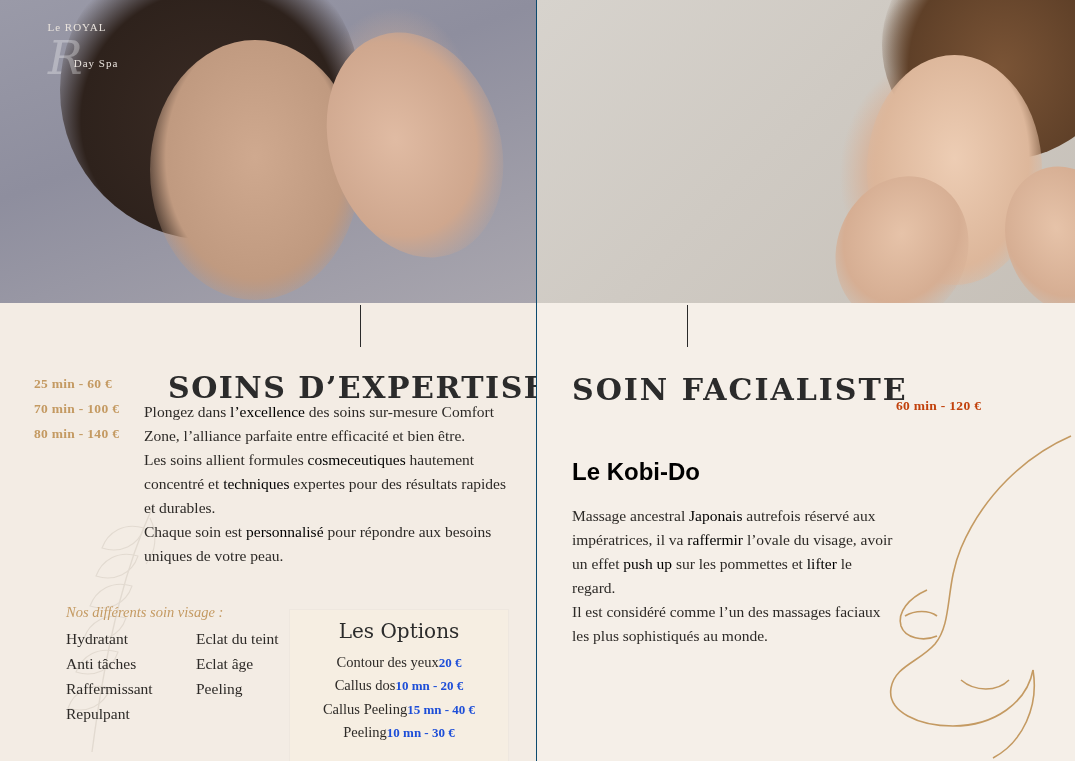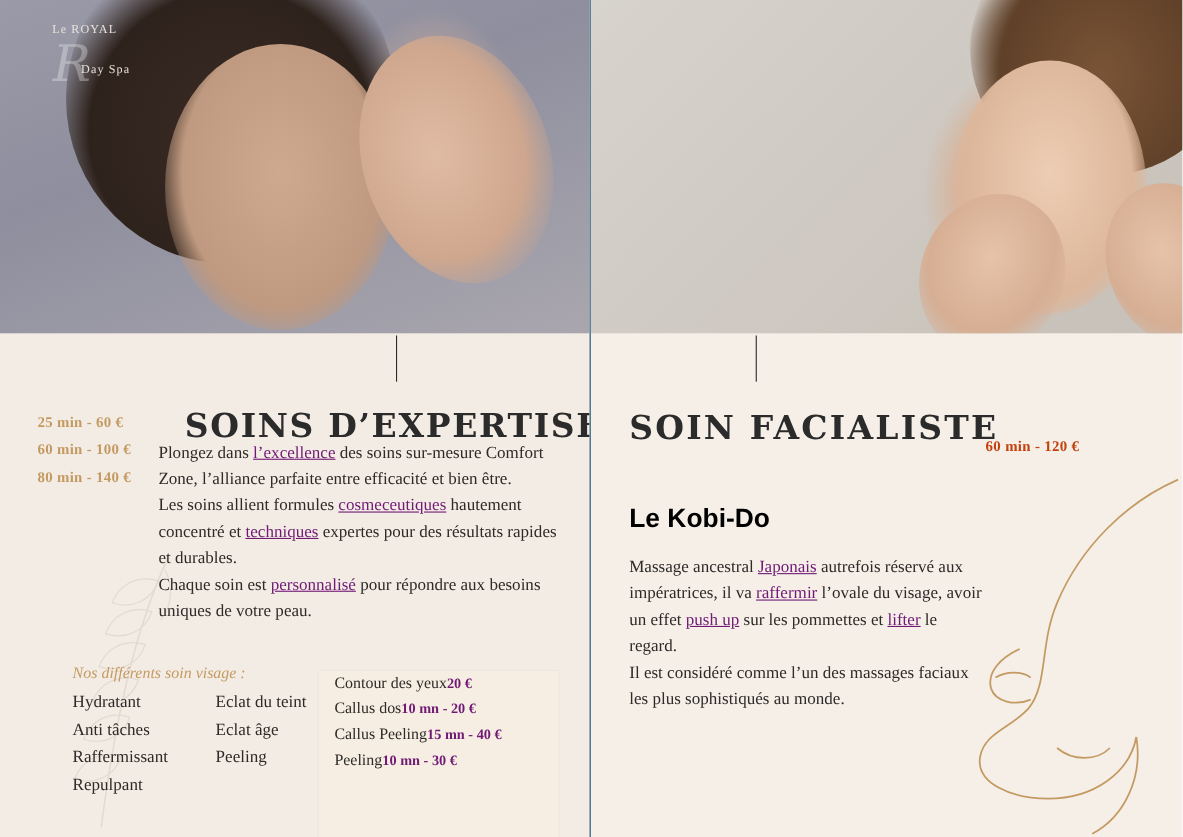--- a/index.html
+++ b/index.html
@@ -162,21 +162,21 @@
 
   .body-left {
     position: absolute;
     left: 144px;
     top: 400px;
     width: 372px;
     font-size: 15.5px;
     line-height: 1.55;
     color: #2d2a27;
   }
-  .accent { color: #701a75; text-decoration: underline; }
+  .accent { color: #000000; }
 
   .sub-h {
     position: absolute;
     left: 574px;
     top: 458px;
     font-size: 24px;
     font-weight: bold;
     color: #000000;
     font-family: "Liberation Sans", sans-serif;
   }
@@ -231,29 +231,29 @@
   }
   .options .opt-title {
     text-align: center;
     font-family: "DejaVu Serif", serif;
     font-size: 20px;
     color: #2b2b2b;
     padding: 9px 0 8px;
   }
   .opt-row {
     display: flex;
-    justify-content: flex-start;
+    justify-content: center;
     align-items: baseline;
     padding: 0 14px;
     font-size: 14.5px;
     line-height: 1.62;
     color: #2d2a27;
   }
   .opt-row .opt-price {
-    color: #701a75;
+    color: #1d4ed8;
     font-weight: bold;
     font-size: 13px;
   }
 
   
   .leaf {
     position: absolute;
     left: 58px;
     top: 500px;
     width: 110px;
@@ -300,21 +300,21 @@
         <path d="M60 152 C40 146 24 156 18 172 C36 178 54 170 60 152Z"></path>
         <path d="M52 188 C32 182 16 192 10 208 C28 214 46 206 52 188Z"></path>
         <path d="M92 18 C100 34 98 52 88 64"></path>
       </g>
     </svg>
 
     <h1 class="h1 h1-left">SOINS D’EXPERTISE VISAGE</h1>
 
     <div class="price-col">
       <div>25 min - 60 €</div>
-      <div>60 min - 100 €</div>
+      <div>70 min - 100 €</div>
       <div>80 min - 140 €</div>
     </div>
 
     <div class="body-left"><span>Plongez dans </span><span class="accent">l’excellence</span><span> des soins sur-mesure Comfort Zone, l’alliance parfaite entre efficacité et bien être.</span><br><span>Les soins allient formules </span><span class="accent">cosmeceutiques</span><span> hautement concentré et </span><span class="accent">techniques</span><span> expertes pour des résultats rapides et durables.</span><br><span>Chaque soin est </span><span class="accent">personnalisé</span><span> pour répondre aux besoins uniques de votre peau.</span></div>
 
     <div class="svc-title">Nos différents soin visage :</div>
 
     <div class="svc-cols">
       <div class="col">
         <div>Hydratant</div>
@@ -323,20 +323,21 @@
         <div>Repulpant</div>
       </div>
       <div class="col">
         <div>Eclat du teint</div>
         <div>Eclat âge</div>
         <div>Peeling</div>
       </div>
     </div>
 
     <div class="options">
+      <div class="opt-title">Les Options</div>
       <div class="opt-row">
         <span>Contour des yeux</span>
         <span class="opt-price">20 €</span>
       </div>
       <div class="opt-row">
         <span>Callus dos</span>
         <span class="opt-price">10 mn - 20 €</span>
       </div>
       <div class="opt-row">
         <span>Callus Peeling</span>

